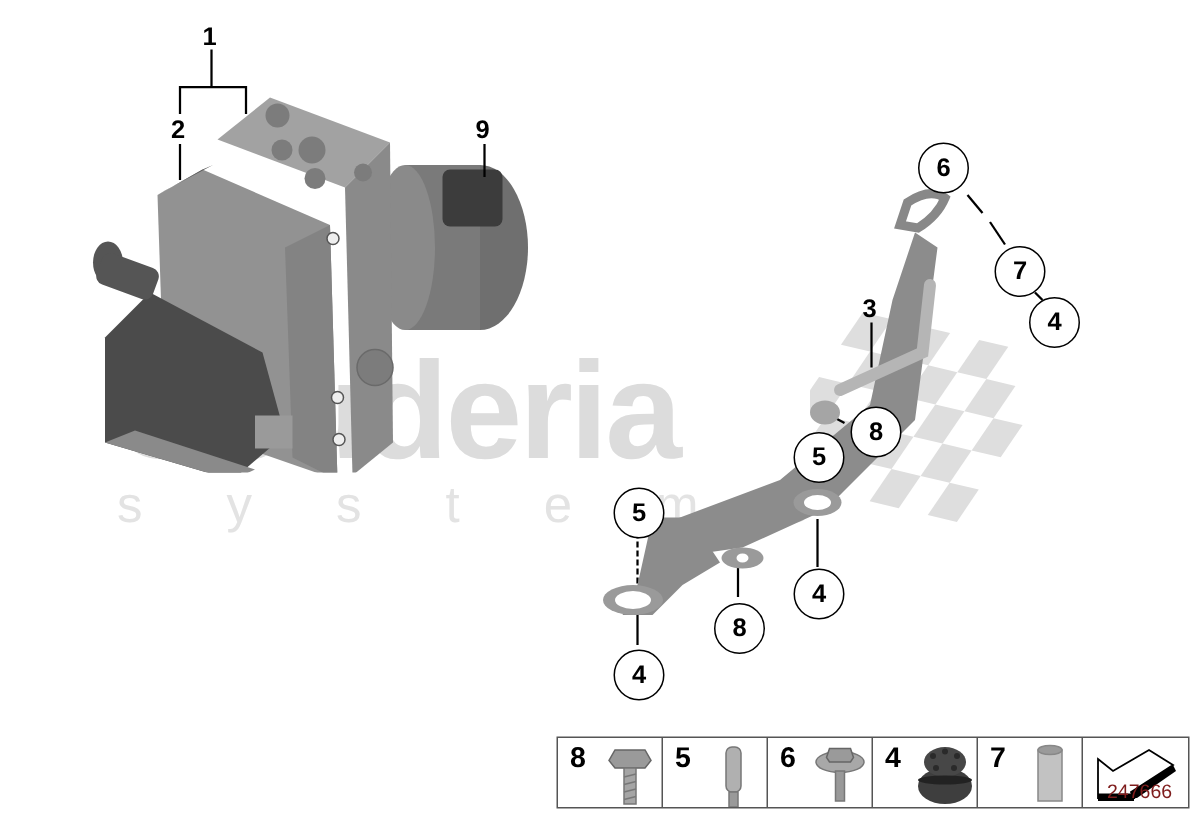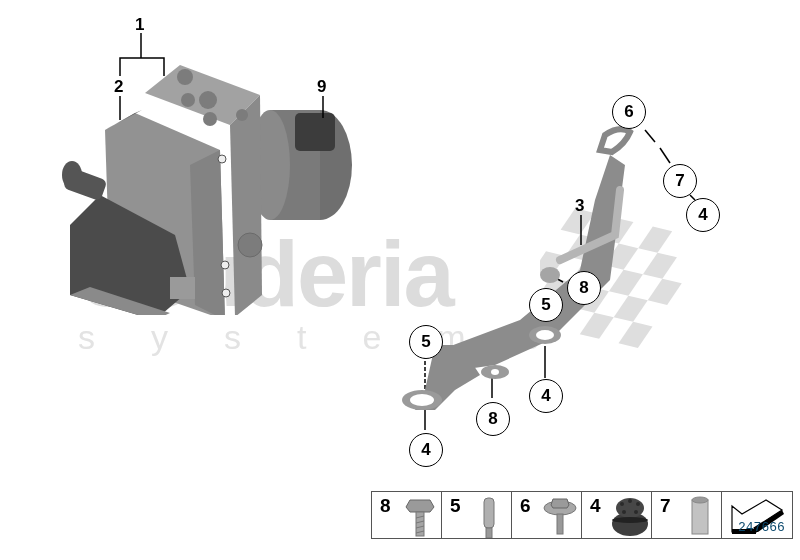--- a/index.html
+++ b/index.html
@@ -8,21 +8,21 @@
   .wm-main{position:absolute;left:80px;top:228px;font-size:92px;font-weight:bold;color:#dcdcdc;letter-spacing:-2px;line-height:1;}
   .wm-sub{position:absolute;left:78px;top:320px;font-size:34px;color:#e3e3e3;letter-spacing:56px;line-height:1;}
   .callout{position:absolute;width:34px;height:34px;border:1.5px solid #000;border-radius:50%;background:#fff;box-sizing:border-box;
            display:flex;align-items:center;justify-content:center;font-weight:bold;font-size:17px;color:#000;}
   .plain-label{position:absolute;font-weight:bold;font-size:17px;color:#000;}
   .legend{position:absolute;left:371px;top:491px;width:422px;height:48px;border:1px solid #555;display:flex;box-sizing:border-box;background:#fff;}
   .legend-cell{position:relative;flex:0 0 70px;height:100%;border-right:1px solid #555;box-sizing:border-box;}
   .legend-cell:last-child{border-right:none;flex:1;}
   .legend-num{position:absolute;left:8px;top:3px;font-weight:bold;font-size:19px;color:#000;}
   .legend-icon{position:absolute;left:28px;top:2px;width:40px;height:44px;}
-  .figure-id{position:absolute;left:738px;top:520px;font-size:13px;color:#0c4a6e;font-family:Liberation Mono, monospace;}
+  .figure-id{position:absolute;left:738px;top:520px;font-size:13px;color:#7f1d1d;}
 </style>
 </head>
 <body>
 
 <div id="canvas">
 
   <div class="wm-main">Scuderia</div>
   <div class="wm-sub">systems</div>
 
   <svg style="position:absolute;left:540px;top:200px" width="260" height="160">

